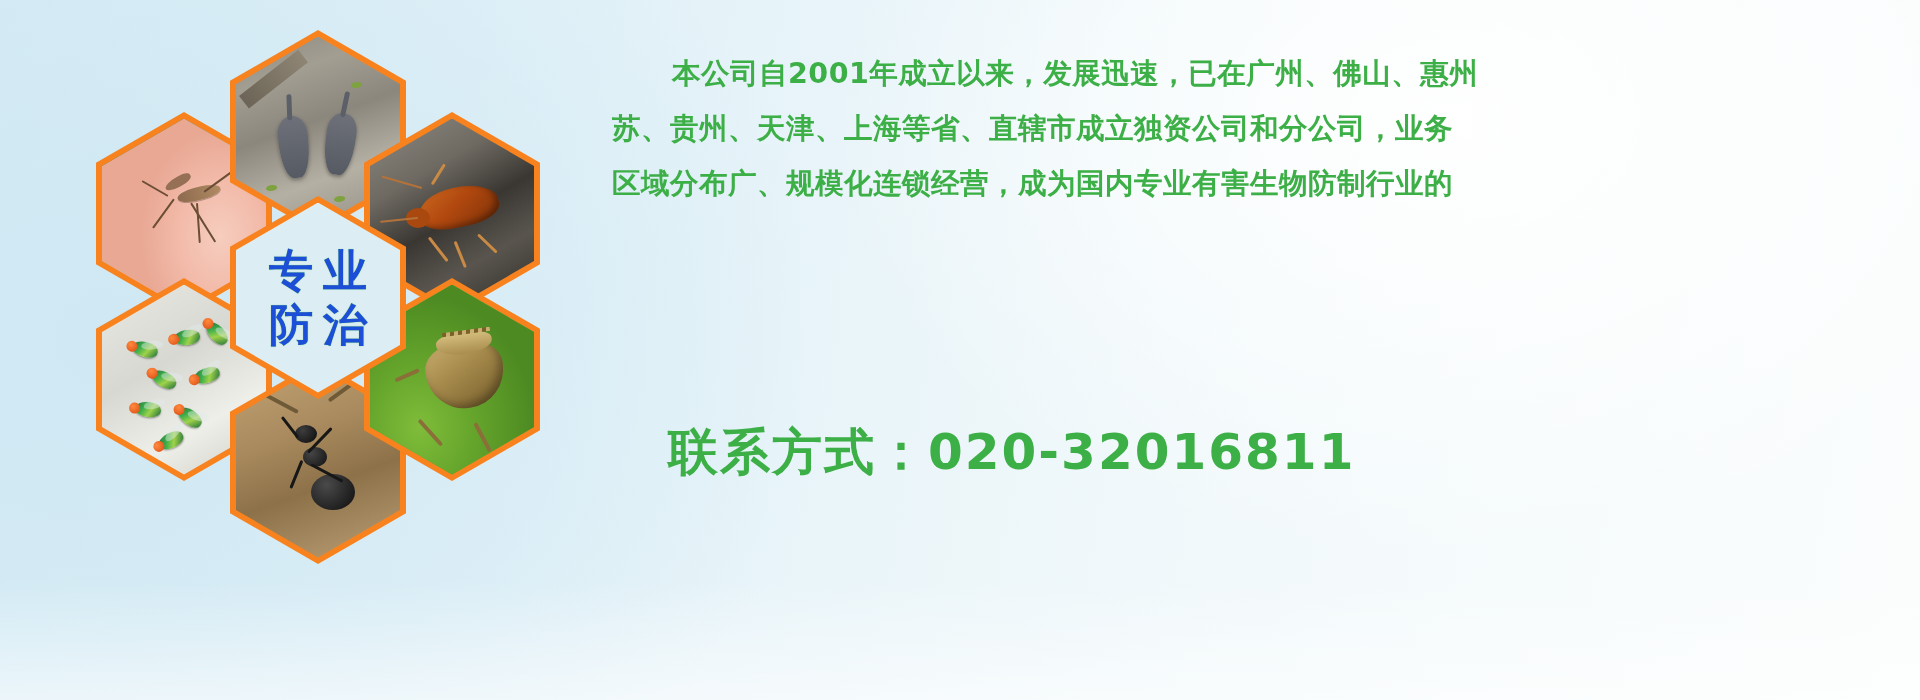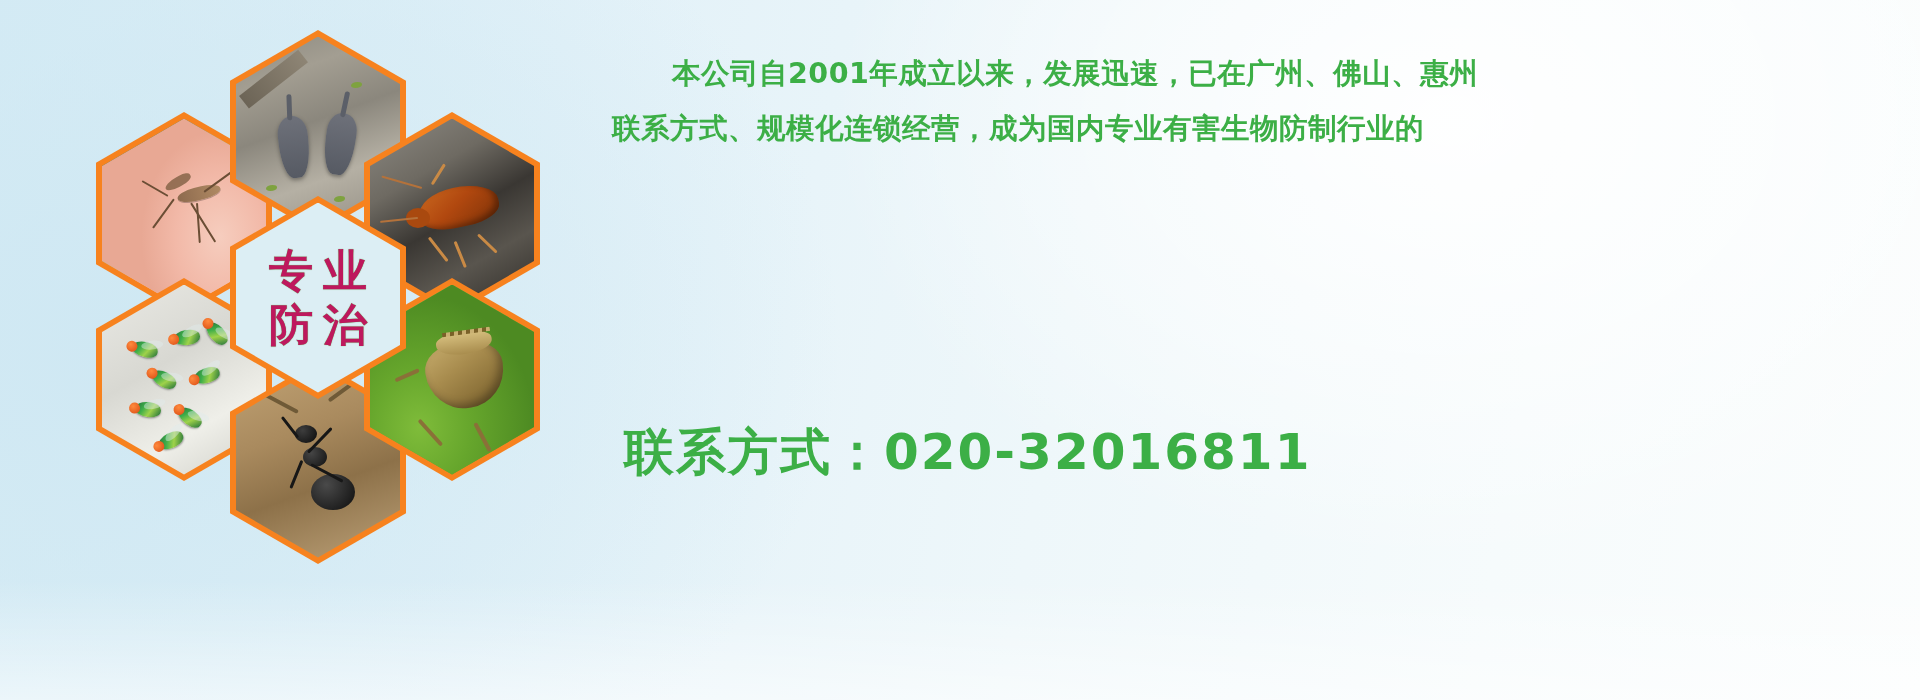--- a/index.html
+++ b/index.html
@@ -42,21 +42,21 @@
   .h-rats {left:148px; top:24px;}
   .h-roach{left:282px; top:106px;}
   .h-flies{left:14px;  top:272px;}
   .h-ant  {left:148px; top:355px;}
   .h-bug  {left:282px; top:272px;}
   .h-core {left:148px; top:190px;}
 
   .hex.core{background:#F7821E;}
   .hex.core .inner{background:#dceef4;flex-direction:column;gap:10px;}
   .core-line{
-    color:#be185d;font-weight:bold;font-size:44px;letter-spacing:10px;
+    color:#1d4ed8;font-weight:bold;font-size:44px;letter-spacing:10px;
     text-indent:10px;line-height:1;
     font-family:"DejaVu Sans","Liberation Sans",sans-serif;
     text-shadow:0 0 1px #4BB748;
   }
 
   
   
   .art-mosq{background:
       radial-gradient(60% 70% at 72% 62%, #f6cdbe 0%, #f2b9a8 45%, #e8a894 80%),
       linear-gradient(135deg,#2f5a1d 0%, #4d7a28 28%, #9dbb6a 42%, #f0bca9 55%, #eeb4a0 100%);}
@@ -135,21 +135,21 @@
     position:absolute;left:0;top:34px;width:1252px;
     color:#3CAF46;font-size:28.5px;line-height:55px;letter-spacing:.5px;
     font-family:"DejaVu Sans","Liberation Sans",sans-serif;font-weight:600;
   }
   .para .ln{display:block;white-space:nowrap;}
   .para .ln.first{text-indent:60px;}
 
   .contact{position:absolute;left:12px;top:404px;width:1260px;}
   .contact .cline{
     display:block;color:#3CAF46;font-weight:bold;font-size:50px;line-height:72px;
-    letter-spacing:2px;font-family:"DejaVu Sans","Liberation Sans",sans-serif;white-space:nowrap;
+    letter-spacing:2px;font-family:"DejaVu Sans","Liberation Sans",sans-serif;white-space:nowrap;margin-left:44px;
   }
   .contact .cline.two{padding-left:282px;}
 </style>
 </head>
 <body>
 
 <div id="stage">
 
   <div class="comb">
 
@@ -244,21 +244,22 @@
         <span class="core-line">专业</span>
         <span class="core-line">防治</span>
       </div>
     </div>
   </div>
 
   <div class="rightcol">
 
     <div class="para">
       <span class="ln first">本公司自2001年成立以来，发展迅速，已在广州、佛山、惠州</span>
-      <span class="ln">联系方式、规模化连锁经营，成为国内专业有害生物防制行业的</span>
+      <span class="ln">苏、贵州、天津、上海等省、直辖市成立独资公司和分公司，业务</span>
+      <span class="ln">区域分布广、规模化连锁经营，成为国内专业有害生物防制行业的</span>
     </div>
 
     <div class="contact">
       <span class="cline one">联系方式：020-32016811</span>
     </div>
 
   </div>
 </div>
 
 </body></html>

